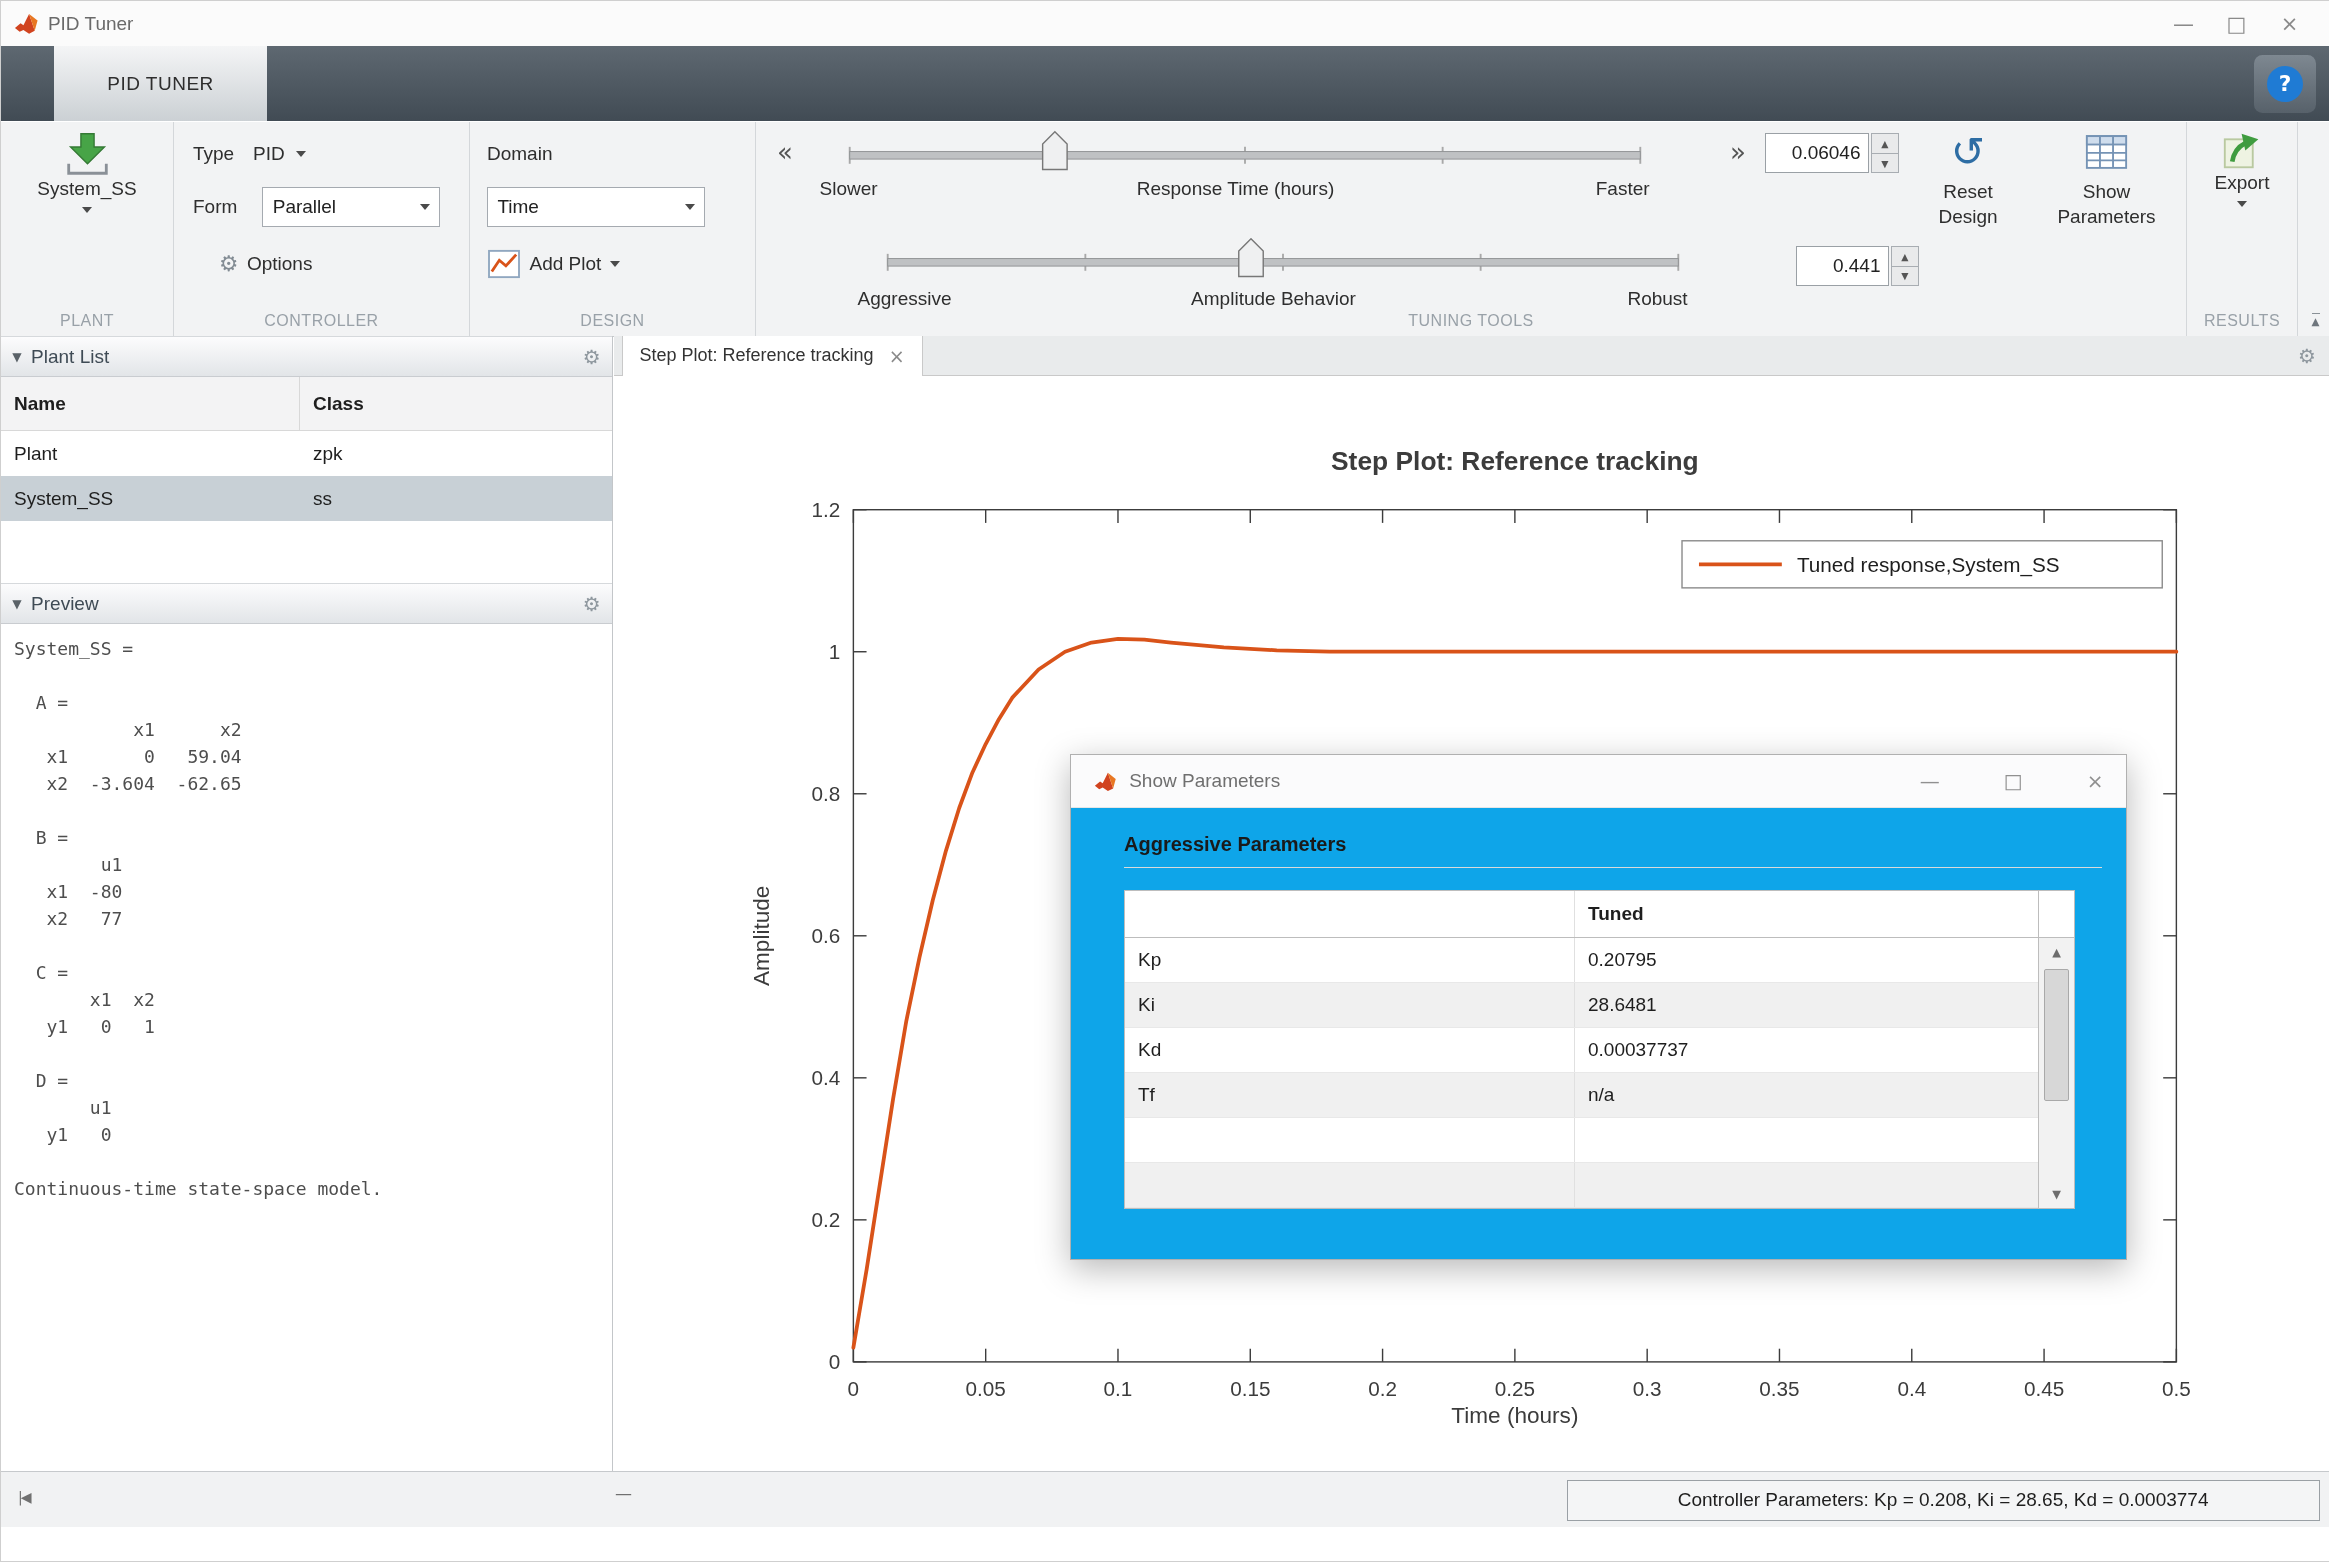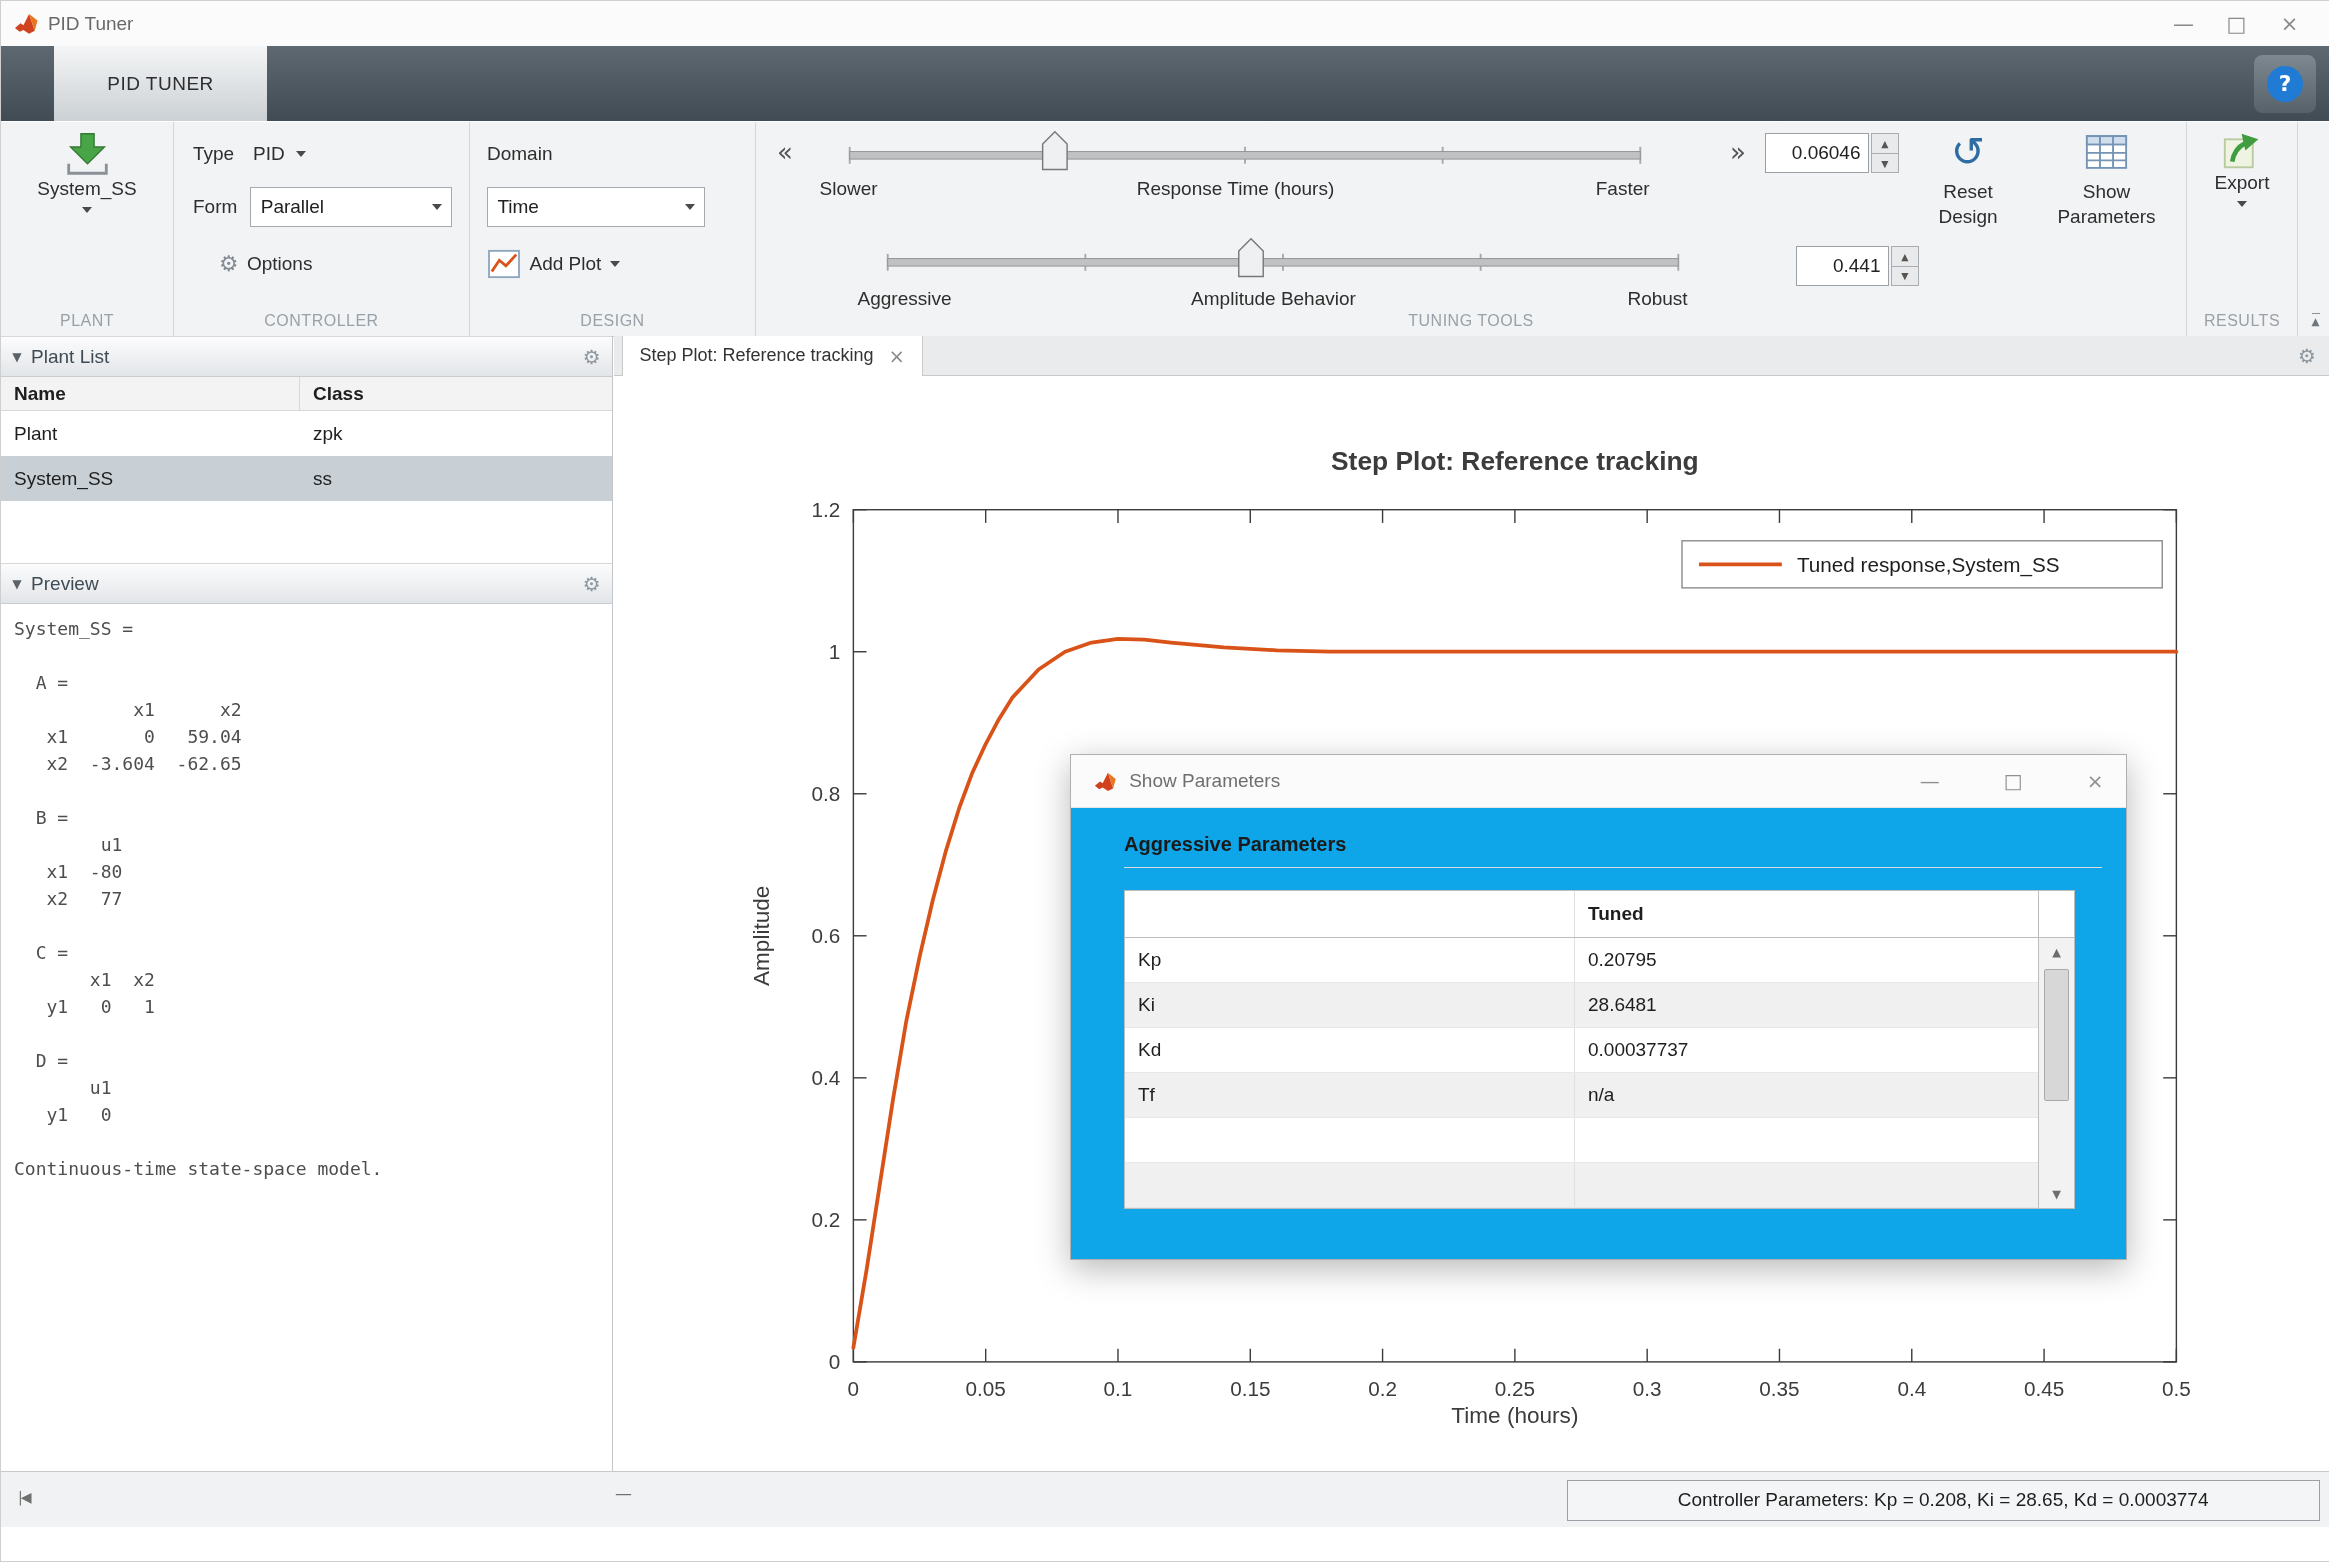--- a/index.html
+++ b/index.html
@@ -82,21 +82,21 @@
   
   .workspace { position:absolute; left:0; top:335px; right:0; bottom:90px; }
   .left-panel { position:absolute; left:0; top:0; bottom:0; width:612px; background:#fff;
                 border-right:0.9px solid #c3c6c9; }
   .panel-header { height:41px; background:linear-gradient(#fcfcfd,#e2e5e8); border-top:0.9px solid #d6d9dc;
                   border-bottom:0.9px solid #c9ccd0; display:flex; align-items:center; padding:0 11.3px; }
   .panel-header .tri { font-size:12.2px; color:#5a6268; }
   .panel-header .ptitle { margin-left:9.4px; font-size:19px; color:#3f4b55; }
   .panel-header .gear { margin-left:auto; font-size:20px; color:#8e979e; }
 
-  .plist-header { display:flex; height:34px; background:#f3f3f4; border-bottom:0.9px solid #d8d8d8;
+  .plist-header { display:flex; height:54px; background:#f3f3f4; border-bottom:0.9px solid #d8d8d8;
                   font-weight:bold; font-size:19px; color:#1e1e1e; align-items:center; }
   .pl-c1 { width:299px; padding-left:13px; }
   .pl-c2 { flex:1; padding-left:13px; }
   .plist-header .pl-c1 { border-right:0.9px solid #d8d8d8; align-self:stretch; display:flex; align-items:center; }
   .plist-row { display:flex; height:45px; align-items:center; font-size:19px; color:#1e1e1e; background:#fff; }
   .plist-row.selected { background:#c8d0d6; }
   .plist-spacer { height:62px; background:#fff; }
 
   .preview-pre { font-family:"DejaVu Sans Mono",monospace; font-size:18px; line-height:27px;
                  color:#4e4e4e; padding:11.3px 0 0 13px; background:#fff; }
@@ -191,21 +191,21 @@
     <div class="rsec sec-controller">
       <div class="crow" style="top:11.3px; padding-left:19px;">
         <span class="rlabel">Type</span>
         <div class="flat-drop" style="margin-left:11.3px;">
           <span>PID</span>
           <span class="caret-down"></span>
         </div>
       </div>
       <div class="crow" style="top:64px; padding-left:19px;">
         <span class="rlabel">Form</span>
-        <div class="combo" style="width:202px; margin-left:13px;">
+        <div class="combo" style="width:178px; margin-left:25px;">
           <span>Parallel</span>
           <span class="caret-down"></span>
         </div>
       </div>
       <div class="crow" style="top:121px; padding-left:45px;">
         <div class="icon-text-btn">
           <span class="gear glyph">⚙</span>
           <span>Options</span>
         </div>
       </div>

